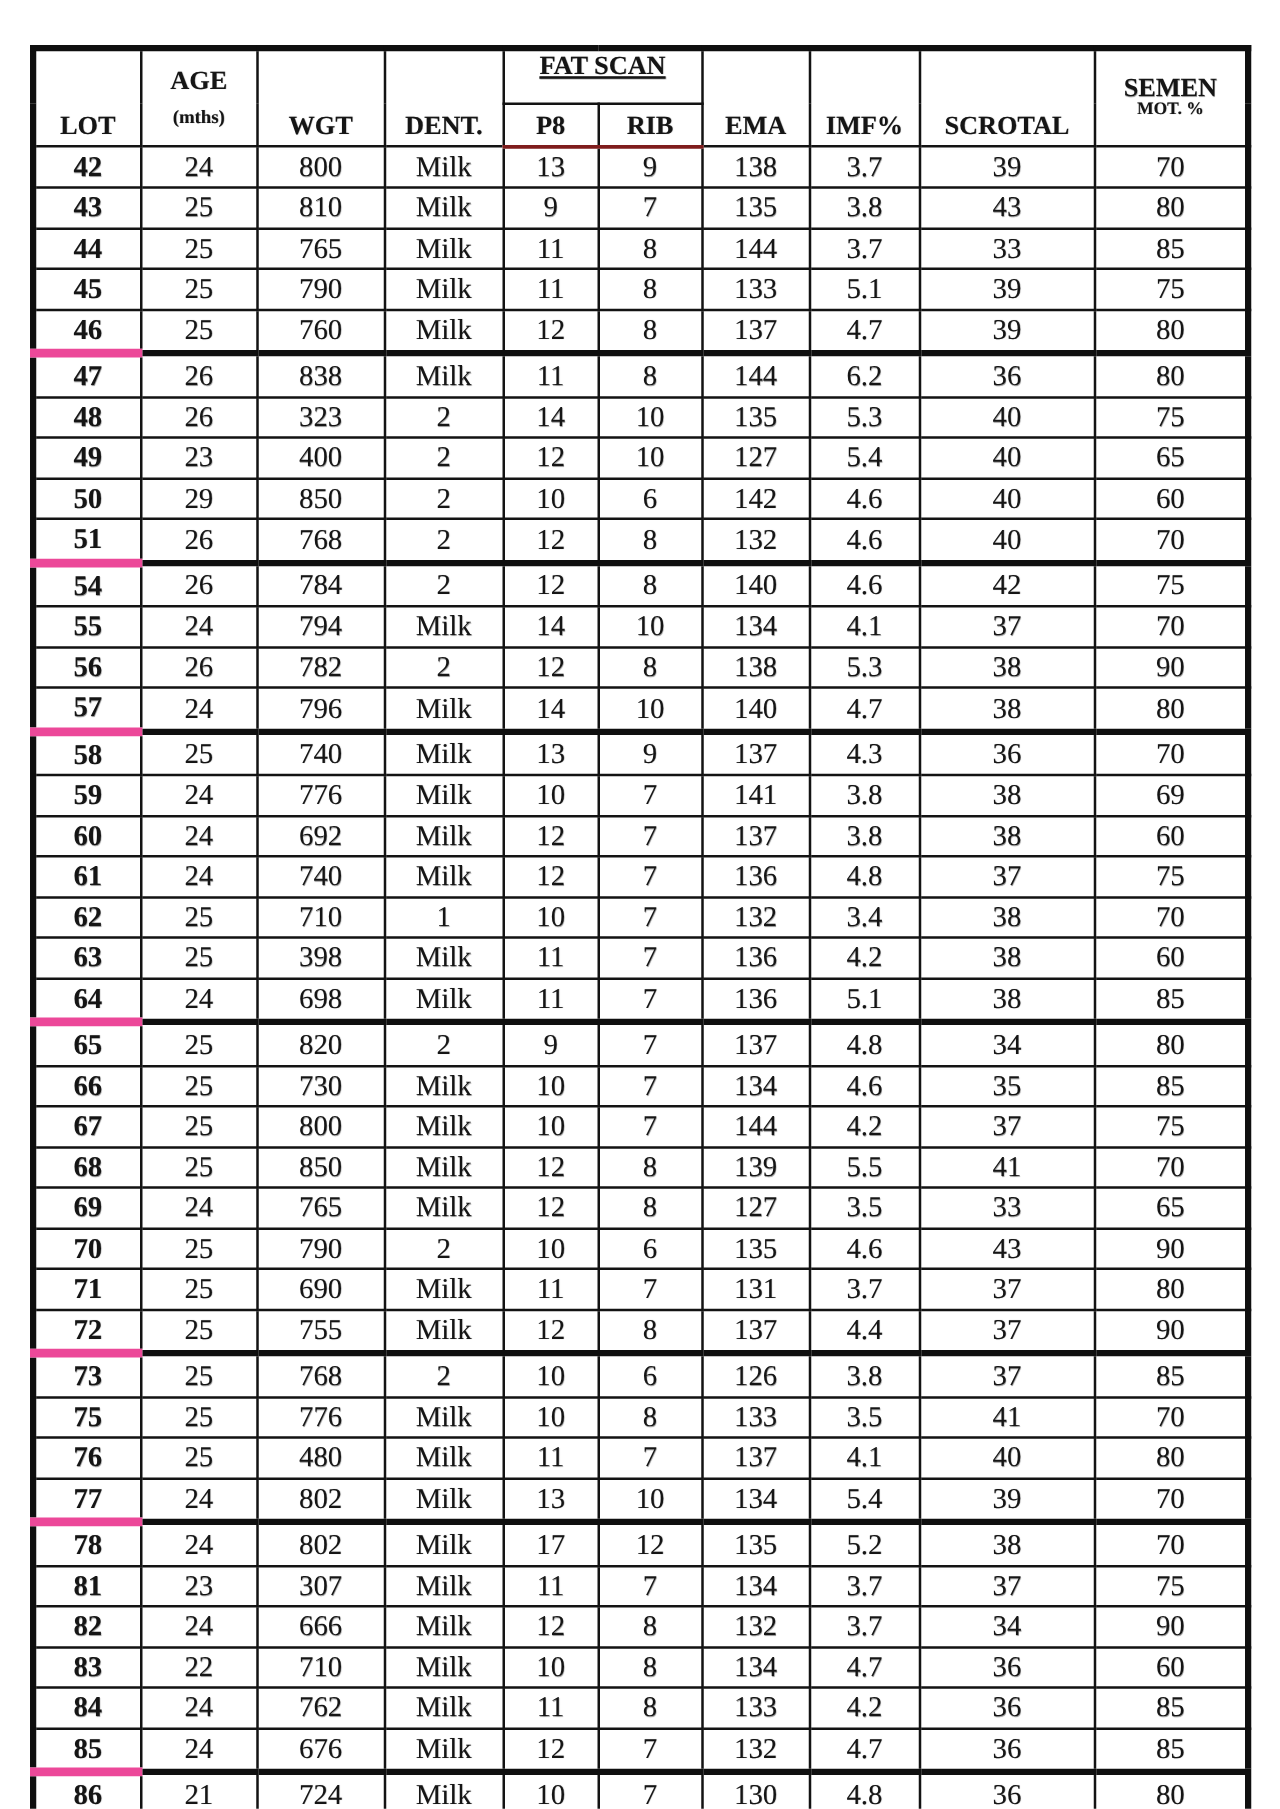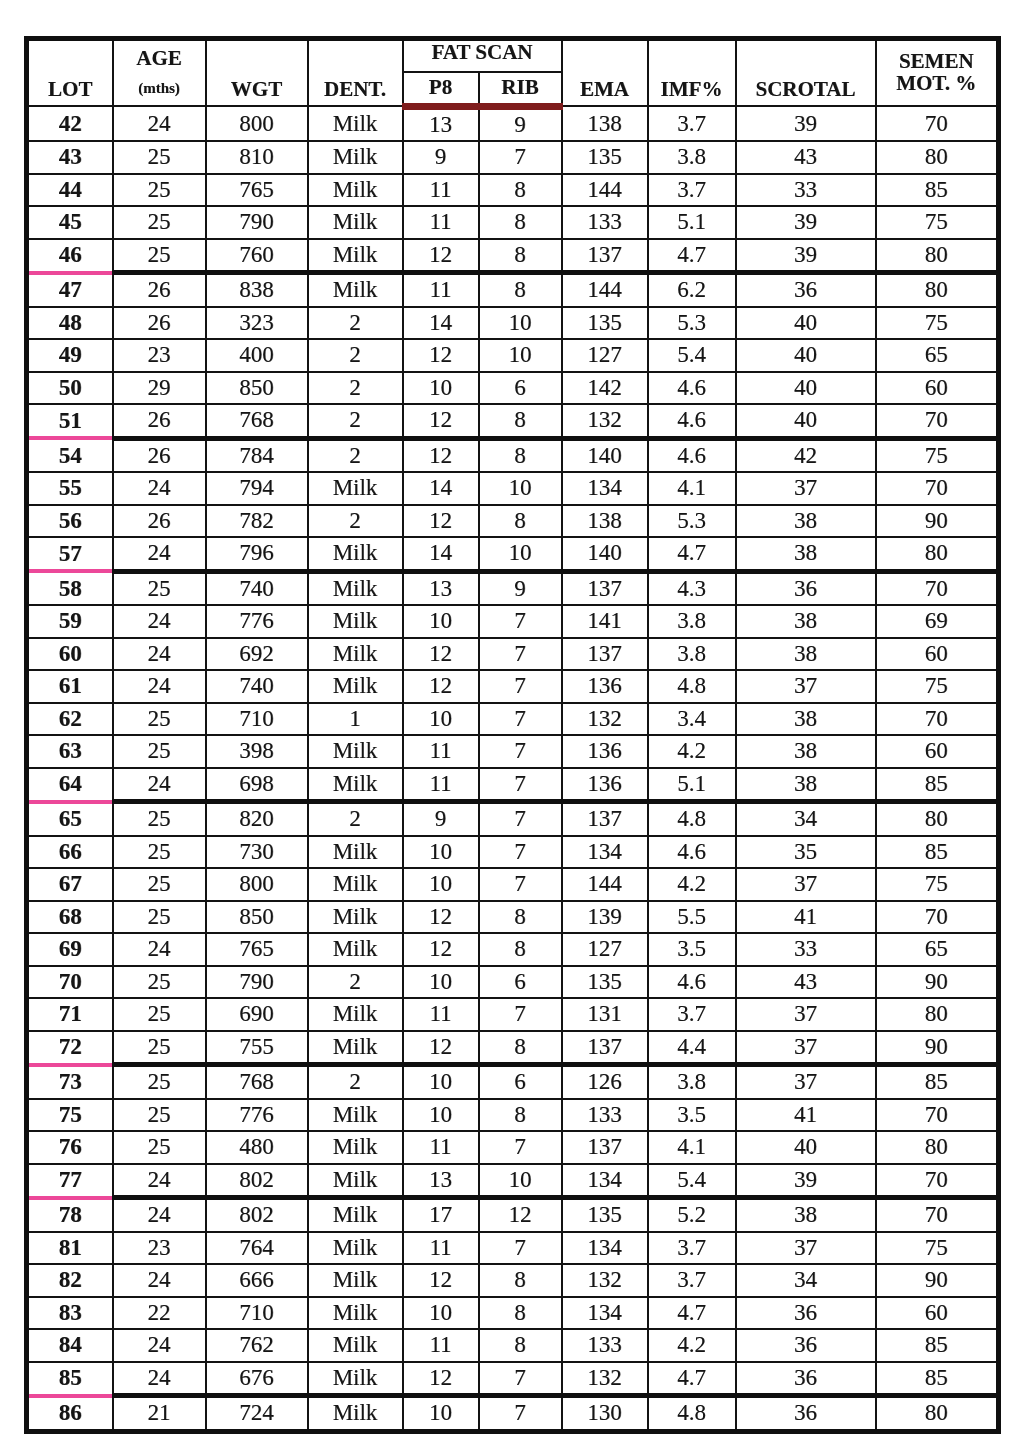--- a/index.html
+++ b/index.html
@@ -34,33 +34,33 @@
     font-weight: bold;
     font-size: 21px;
     vertical-align: bottom;
     padding: 0 2px 5px 2px;
     line-height: 1.05;
   }
   thead tr.h-top { height: 28px; }
   thead tr.h-bot { height: 34px; }
   thead th.two-line { vertical-align: middle; padding-bottom: 2px; }
   thead th .sub { display: block; font-size: 15px; font-weight: bold; margin-top: 12px; }
-  thead th .l2 { display: block; font-size: 21px; font-weight: bold; }
-  th.fatscan { border-bottom: 2px solid #131313; vertical-align: middle; padding-bottom: 8px; }
-  thead tr.h-bot th { border-bottom: 7px solid #7f1d1d; }
+  thead th .l2 { display: block; font-size: 14px; font-weight: bold; }
+  th.fatscan { border-bottom: 2px solid #131313; vertical-align: middle; padding-bottom: 19px; text-decoration: underline; }
+  thead tr.h-bot th { border-bottom: 3px solid #7f1d1d; }
   
   tbody td {
     font-size: 23px;
     height: 30.5px;
     padding: 0;
   }
   tbody td.lot-cell { font-weight: bold; }
   
   tbody tr.group-start td { border-top: 5px solid #0f0f0f; }
-  tbody tr.group-start td.lot-cell { border-top: 4px solid #ec4899; }
+  tbody tr.group-start td.lot-cell { border-top: 7px solid #ec4899; }
 </style>
 </head>
 <body>
 
 <div class="page">
   <table class="cattle">
     <colgroup>
       <col style="width:86px">
       <col style="width:93px">
       <col style="width:102px">
@@ -500,21 +500,21 @@
           <td>17</td>
           <td>12</td>
           <td>135</td>
           <td>5.2</td>
           <td>38</td>
           <td>70</td>
         </tr>
         <tr>
           <td class="lot-cell">81</td>
           <td>23</td>
-          <td>764</td>
+          <td>307</td>
           <td>Milk</td>
           <td>11</td>
           <td>7</td>
           <td>134</td>
           <td>3.7</td>
           <td>37</td>
           <td>75</td>
         </tr>
         <tr>
           <td class="lot-cell">82</td>

